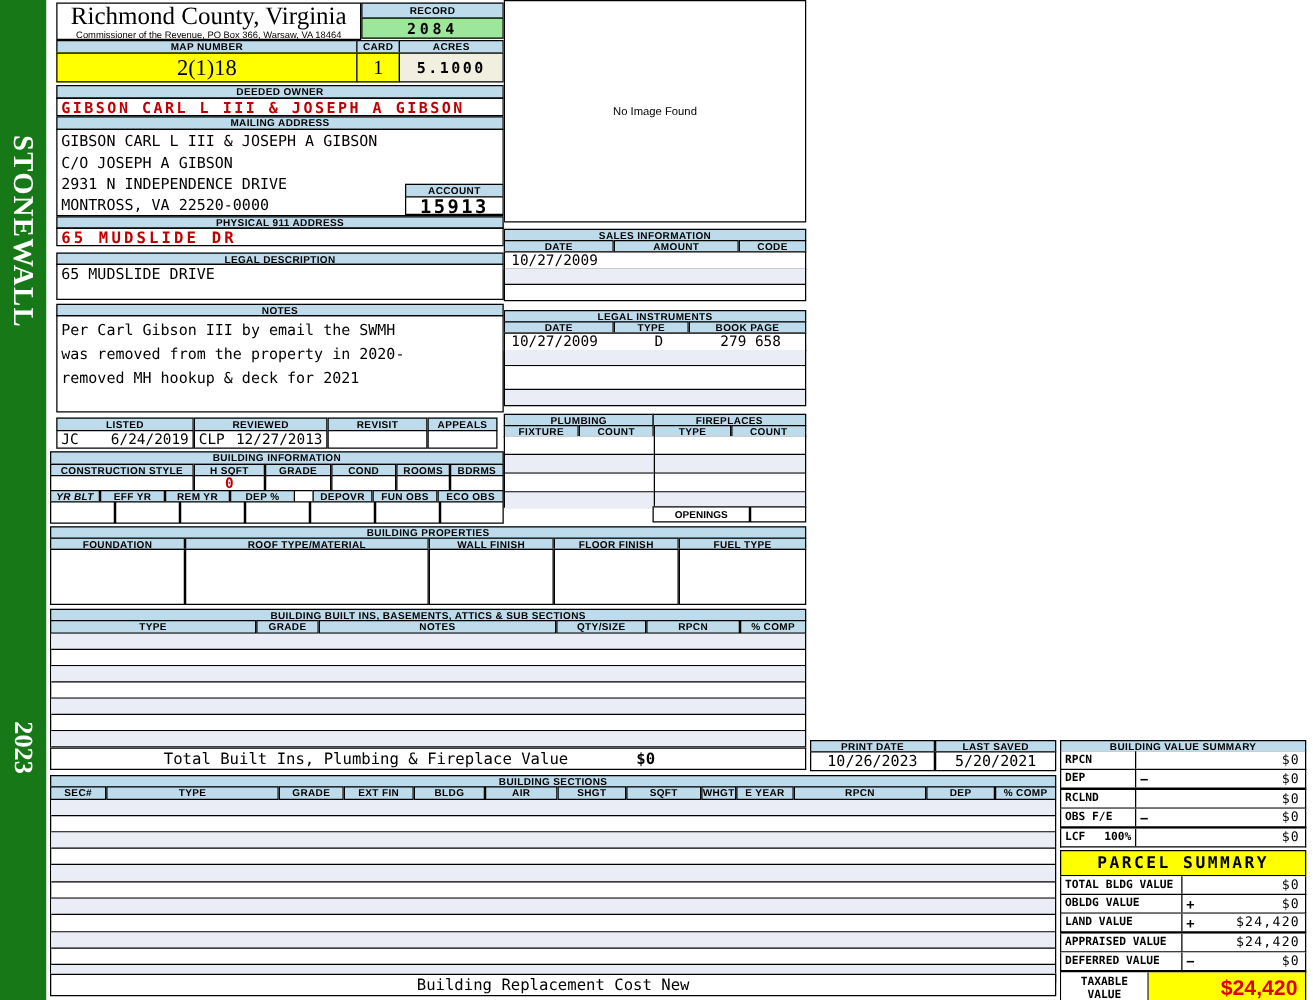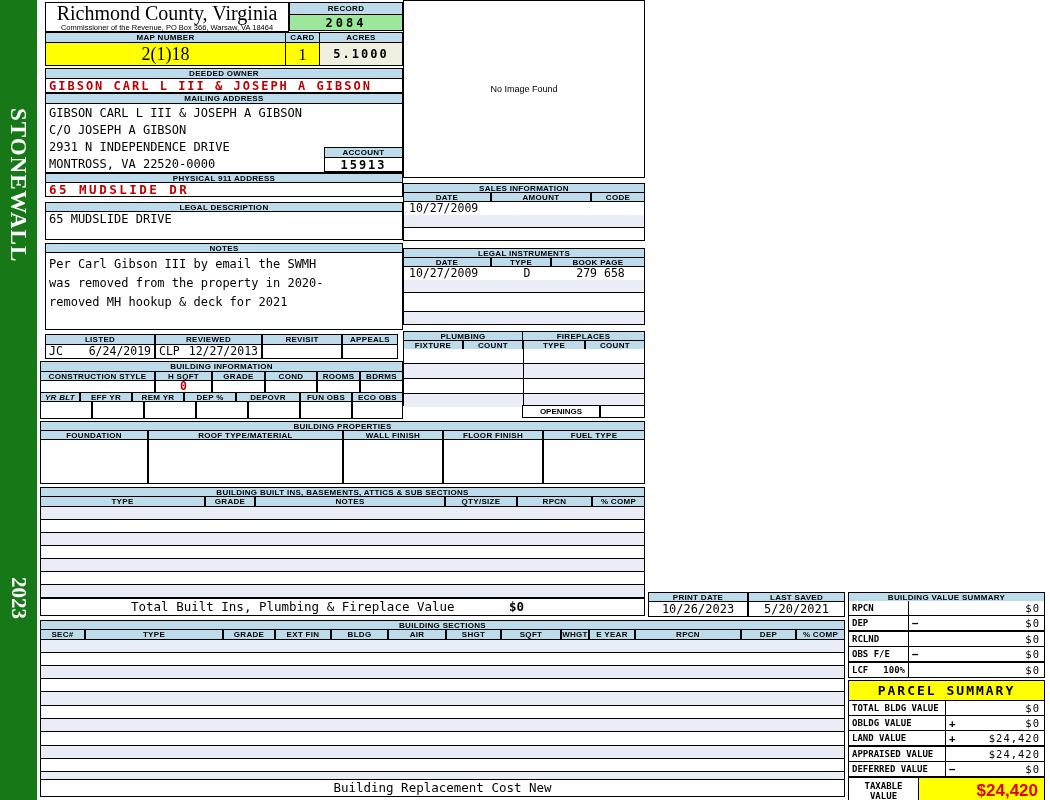--- a/index.html
+++ b/index.html
@@ -56,21 +56,21 @@
   <div class="abs cell mono red" style="left:45px; top:78px; width:358px; height:15px; font-weight:bold; font-size:12px; letter-spacing:2px; line-height:14px; padding-left:3px; white-space:nowrap;">GIBSON CARL L III &amp; JOSEPH A GIBSON</div>
 
   <div class="abs hdr" style="left:45px; top:93px; width:358px; height:11px;">MAILING ADDRESS</div>
   <div class="abs cell mono" style="left:45px; top:103px; width:358px; height:70px; font-size:12px; line-height:17px; padding:1px 0 0 3px;">
     <div>GIBSON CARL L III &amp; JOSEPH A GIBSON</div>
     <div>C/O JOSEPH A GIBSON</div>
     <div>2931 N INDEPENDENCE DRIVE</div>
     <div>MONTROSS, VA 22520-0000</div>
   </div>
   <div class="abs hdr" style="left:324px; top:147px; width:79px; height:11px;">ACCOUNT</div>
-  <div class="abs cell mono" style="left:324px; top:157px; width:79px; height:15px; background:#fff; font-weight:bold; font-size:12px; letter-spacing:2px; text-align:center; line-height:14px;">15913</div>
+  <div class="abs cell mono" style="left:324px; top:157px; width:79px; height:15px; background:#fff; font-weight:bold; font-size:15px; letter-spacing:2px; text-align:center; line-height:14px;">15913</div>
 
   <div class="abs hdr" style="left:45px; top:173px; width:358px; height:10px;">PHYSICAL 911 ADDRESS</div>
   <div class="abs cell mono red" style="left:45px; top:182px; width:358px; height:15px; font-weight:bold; font-size:12.5px; letter-spacing:2.5px; line-height:14px; padding-left:3px;">65 MUDSLIDE DR</div>
 
   <div class="abs hdr" style="left:45px; top:202px; width:358px; height:10px;">LEGAL DESCRIPTION</div>
   <div class="abs cell mono" style="left:45px; top:211px; width:358px; height:29px; font-size:12px; line-height:15px; padding-left:3px;">65 MUDSLIDE DRIVE</div>
 
   <div class="abs hdr" style="left:45px; top:243px; width:358px; height:10px;">NOTES</div>
   <div class="abs cell mono" style="left:45px; top:252px; width:358px; height:78px; font-size:12px; line-height:19px; padding:2px 0 0 3px;">
     <div>Per Carl Gibson III by email the SWMH</div>
@@ -112,21 +112,21 @@
     <div style="width:53px;"></div>
     <div style="width:52px;"></div>
     <div style="width:43px;"></div>
     <div style="flex:1;"></div>
   </div>
   <div class="abs row" style="left:40px; top:392px; width:363px; height:10px;">
     <div class="hdr" style="width:40px;font-style:italic;">YR BLT</div>
     <div class="hdr" style="width:52px;">EFF YR</div>
     <div class="hdr" style="width:52px;">REM YR</div>
     <div class="hdr" style="width:52px;">DEP %</div>
-    <div class="hdr" style="width:64px;">DEPOVR</div>
+    <div class="hdr" style="width:48px;margin-left:14px;">DEPOVR</div>
     <div class="hdr" style="width:52px;">FUN OBS</div>
     <div class="hdr" style="flex:1;">ECO OBS</div>
   </div>
   <div class="abs row valrow" style="left:40px; top:401px; width:363px; height:18px;">
     <div style="width:52px;"></div>
       <div style="width:52px;"></div>
     <div style="width:52px;"></div>
       <div style="width:52px;"></div>
     <div style="width:52px;"></div>
       <div style="width:52px;"></div>

